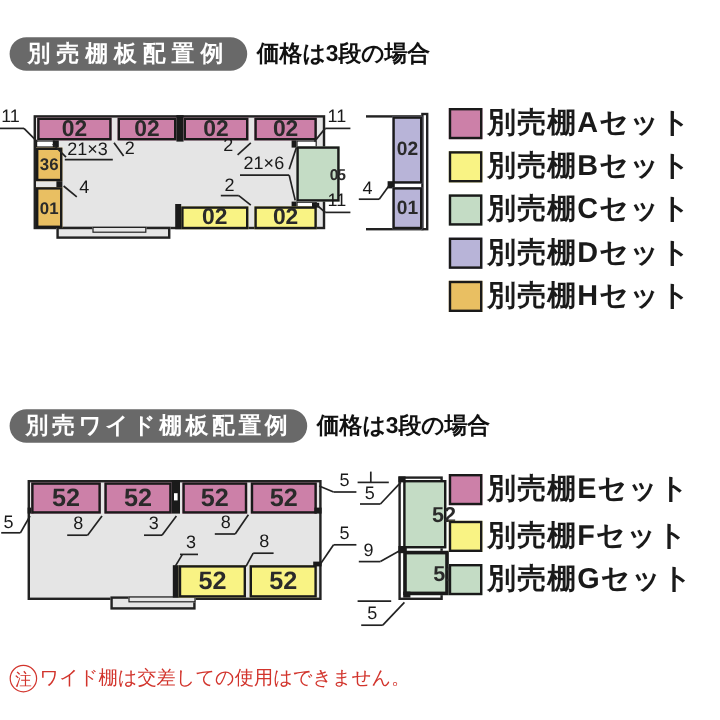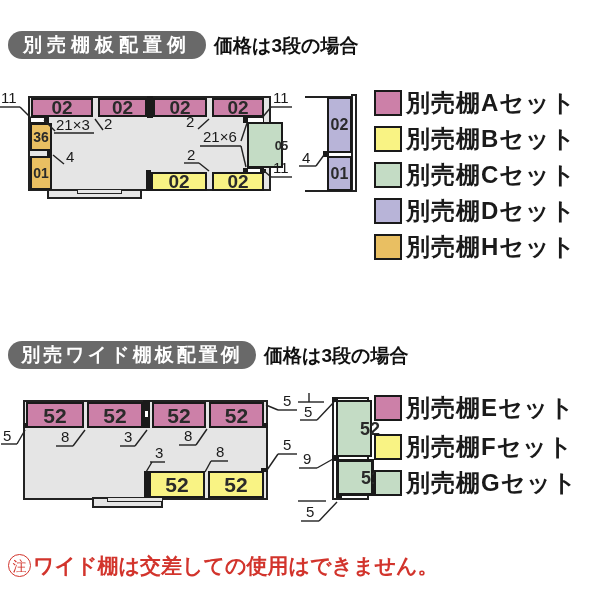--- a/index.html
+++ b/index.html
@@ -23,21 +23,21 @@
   .dim{position:absolute;font-size:15px;color:#1a1a1a;line-height:1;white-space:nowrap;text-align:center;}
   .hline{position:absolute;background:#222;height:2px;}
   .sidewall{position:absolute;background:#fff;border:2px solid #222;box-sizing:border-box;}
   .legend-row{position:absolute;display:flex;align-items:center;}
   .swatch{width:28px;height:26px;border:2px solid #1a1a1a;box-sizing:border-box;flex:none;}
   .legend-label{font-size:24px;font-weight:600;color:#1a1a1a;margin-left:4px;line-height:1;
                 letter-spacing:1px;white-space:nowrap;}
   .note{position:absolute;display:flex;align-items:center;color:#d2342c;}
   .note-mark{width:21px;height:21px;border:1.5px solid #d2342c;border-radius:50%;font-size:14px;
              display:flex;align-items:center;justify-content:center;flex:none;line-height:1;}
-  .note-text{font-size:21px;margin-left:2px;line-height:1;white-space:nowrap;font-weight:700;}
+  .note-text{font-size:16px;margin-left:2px;line-height:1;white-space:nowrap;font-weight:400;}
   svg.overlay{position:absolute;left:0;top:0;pointer-events:none;}
 </style>
 </head>
 <body>
 
 <div id="canvas">
 
   <div class="badge" style="left:8px;top:31px;width:198px;letter-spacing:5px;">別売棚板配置例</div>
   <div class="subtitle" style="left:214px;top:36px;">価格は3段の場合</div>
 

